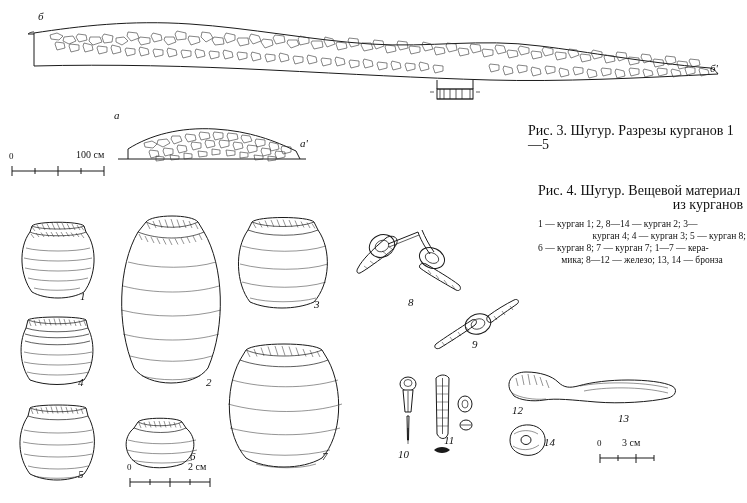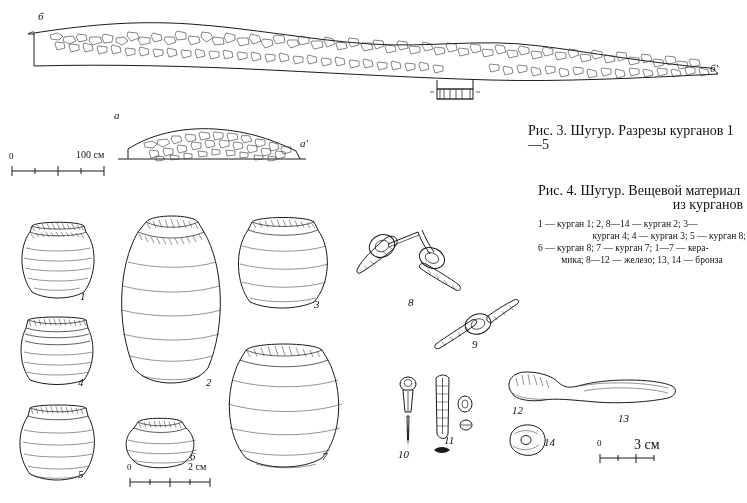--- a/index.html
+++ b/index.html
@@ -414,14 +414,14 @@
   </svg>
   <div class="lbl" style="position:absolute;left:42px;top:16px;">14</div>
 </div>
 
 <div class="fig" style="left:596px;top:448px;width:80px;height:24px;">
   <svg width="80" height="24" viewBox="0 0 80 24">
     <path class="stroke" d="M4,10 L58,10"></path>
     <path class="stroke" d="M4,6 L4,15 M22,7 L22,13 M40,6 L40,15 M58,7 L58,13"></path>
   </svg>
   <div class="scale-num" style="position:absolute;left:1px;top:-10px;">0</div>
-  <div class="scale-num" style="position:absolute;left:38px;top:-11px;font-size:14px;">3 см</div>
+  <div class="scale-num" style="position:absolute;left:26px;top:-11px;font-size:10px;">3 см</div>
 </div>
 
 </body></html>

